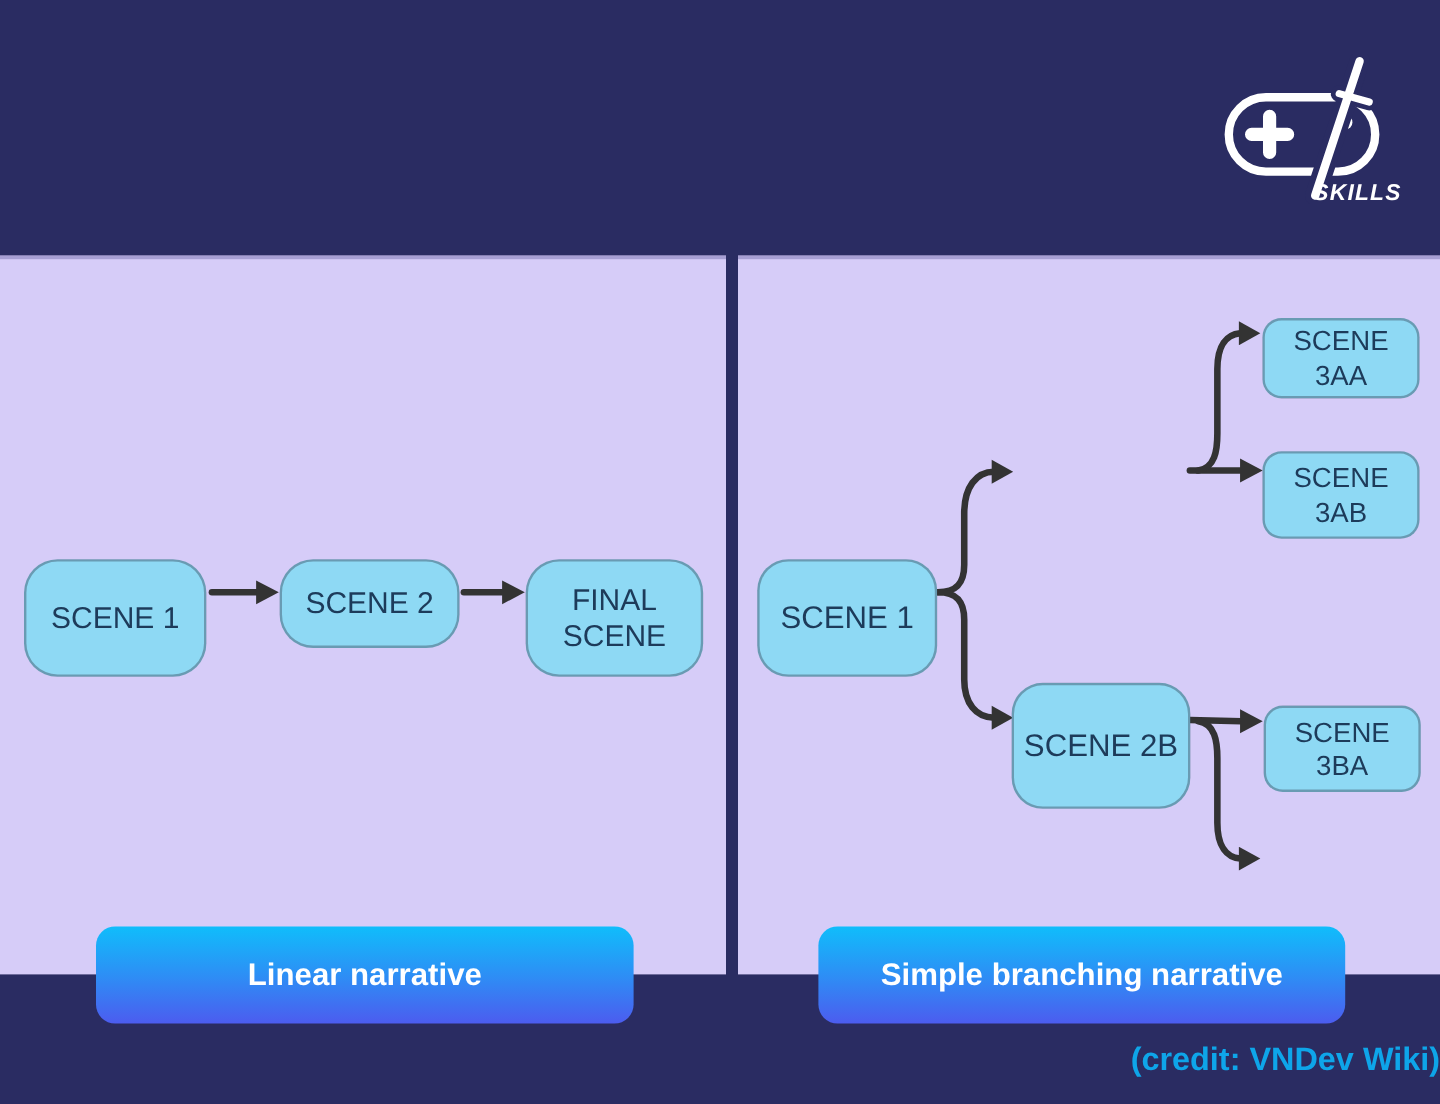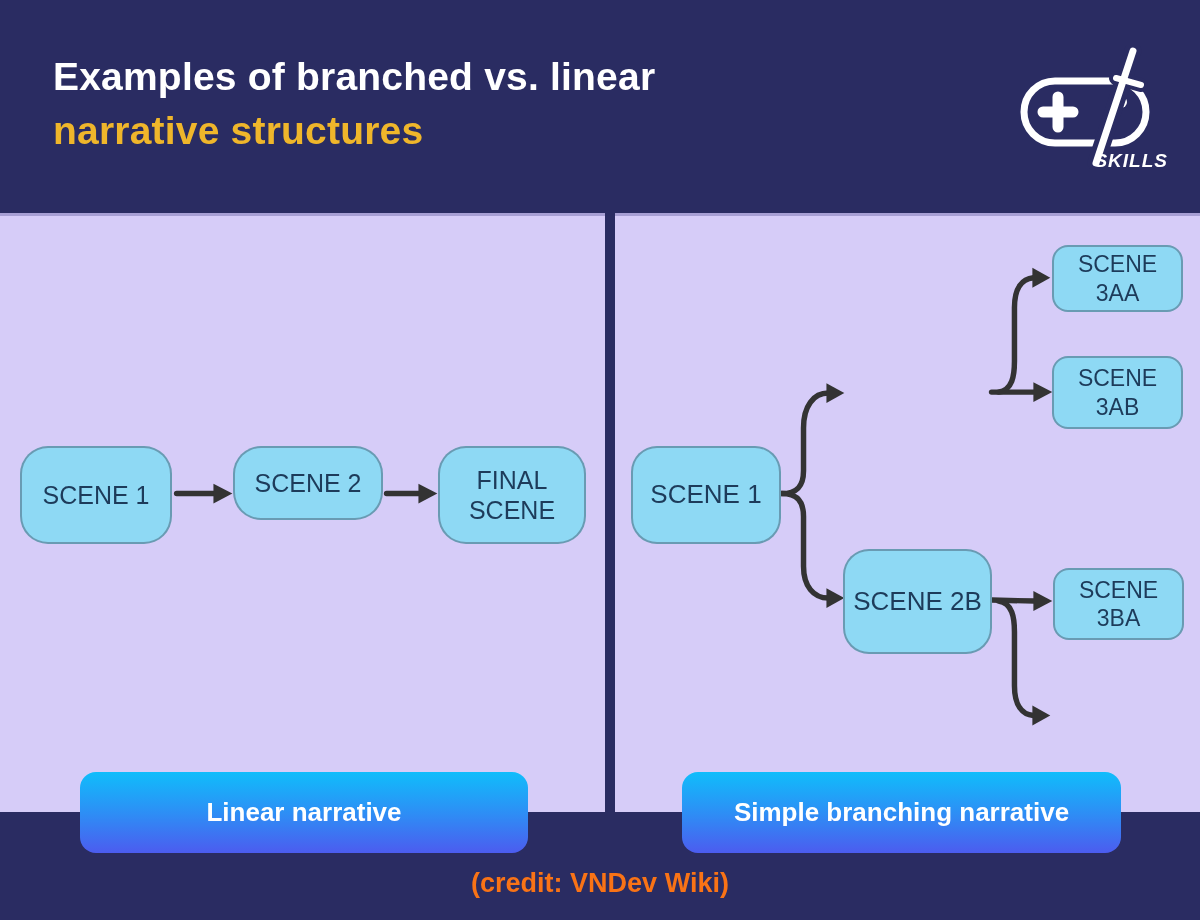--- a/index.html
+++ b/index.html
@@ -36,20 +36,21 @@
 
   .node {
     position: absolute;
     background: #8ED9F4;
     border: 2px solid rgba(60, 80, 100, 0.45);
     display: flex; align-items: center; justify-content: center;
     text-align: center;
     color: #1D3B5A;
     font-family: "Liberation Sans", "DejaVu Sans", sans-serif;
     line-height: 1.22;
+    margin-top: 20px;
   }
   .node.big   { border-radius: 28px; font-size: 25px; }
   .node.mid   { border-radius: 26px; font-size: 26px; }
   .node.small { border-radius: 16px; font-size: 23px; }
 
   
   .caption-btn {
     position: absolute; top: 772px; height: 81px;
     border: none; border-radius: 16px;
     background: linear-gradient(180deg, #10BDFB 0%, #2E8DF5 52%, #4C5CEF 100%);
@@ -58,32 +59,28 @@
     display: flex; align-items: center; justify-content: center;
     cursor: pointer;
     text-align: center;
   }
   .caption-btn.left  { left: 80px;  width: 448px; }
   .caption-btn.right { left: 682px; width: 439px; }
 
   
   .credit {
     position: absolute; left: 0; top: 868px; width: 1200px;
-    text-align: center;
-    color: #f97316; font-size: 27px; font-weight: 700;
+    text-align: right;
+    color: #0ea5e9; font-size: 27px; font-weight: 700;
   }
 </style>
 </head>
 <body>
 
 <div class="header">
-  <div class="title-block">
-    <div class="title-line white">Examples of branched vs. linear</div>
-    <div class="title-line gold">narrative structures</div>
-  </div>
 
   <svg class="logo" viewBox="0 0 148 125">
     <g>
       <rect x="4" y="36" width="122" height="62" rx="31" fill="none" stroke="#ffffff" stroke-width="7"></rect>
 
       <path d="M38 52 V 82 M23 67 H 53" stroke="#ffffff" stroke-width="11" stroke-linecap="round" fill="none"></path>
 
       <circle cx="101" cy="57" r="6" fill="#ffffff"></circle>
       <circle cx="90" cy="75" r="6" fill="#ffffff"></circle>
     </g>

